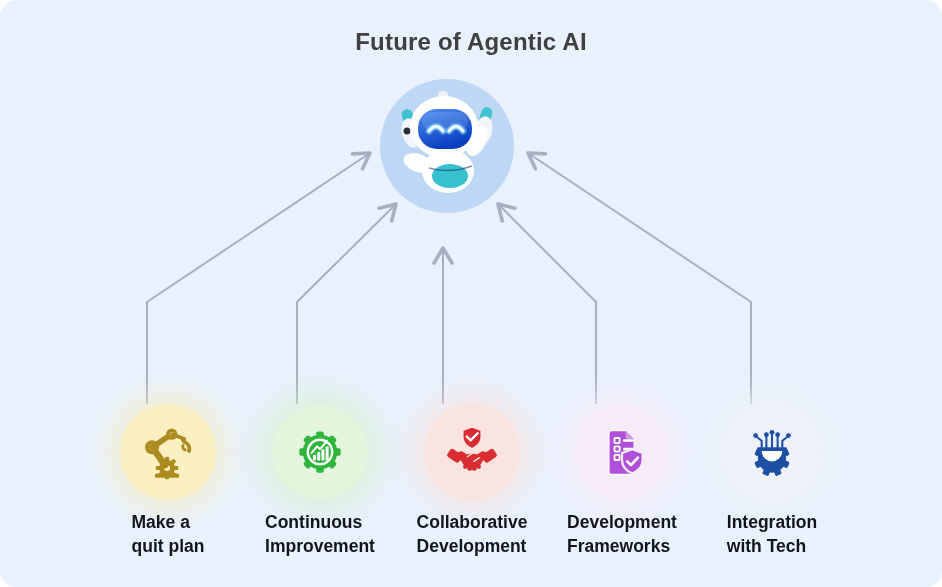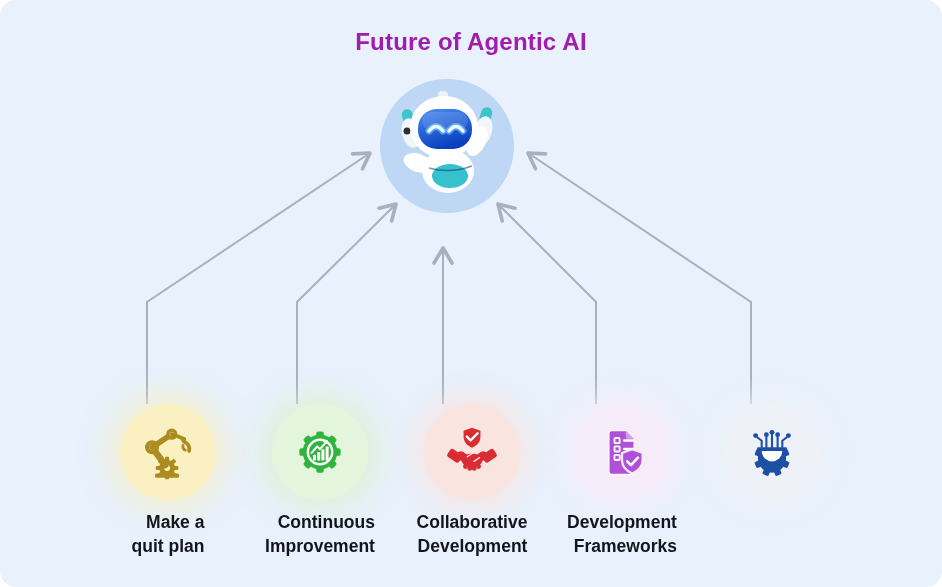--- a/index.html
+++ b/index.html
@@ -2,39 +2,39 @@
 <html><head>
 <meta charset="utf-8">
 <style>
   html,body{margin:0;padding:0;background:#ffffff;font-family:"Liberation Sans",sans-serif;}
   .card{
     position:relative;width:942px;height:587px;background:#e8f1fc;
     border-radius:16px;overflow:hidden;
   }
   .title{
     position:absolute;top:28px;left:0;width:100%;text-align:center;
-    font-size:24px;font-weight:bold;color:#a21caf;letter-spacing:.2px;
+    font-size:24px;font-weight:bold;color:#404040;letter-spacing:.2px;
   }
   .connections{position:absolute;left:0;top:0;}
   .center-node{
     position:absolute;left:380px;top:79px;width:134px;height:134px;
   }
   .node{
     position:absolute;top:404px;width:170px;display:flex;flex-direction:column;align-items:center;
   }
   .node-circle{
     width:96px;height:96px;border-radius:50%;display:flex;align-items:center;justify-content:center;
   }
   .c1{background:#fbf0c2;box-shadow:0 0 24px 14px rgba(250,238,190,.55);}
   .c2{background:#e4f5de;box-shadow:0 0 24px 14px rgba(216,241,205,.6);}
   .c3{background:#fae4e0;box-shadow:0 0 24px 14px rgba(250,226,221,.6);}
   .c4{background:#f6ecf9;box-shadow:0 0 24px 14px rgba(246,236,249,.75);}
   .c5{background:#eef1f7;box-shadow:0 0 24px 14px rgba(238,241,247,.8);}
   .node-label{
-    margin-top:10px;text-align:right;font-size:17.5px;line-height:24px;
+    margin-top:10px;text-align:left;font-size:17.5px;line-height:24px;
     font-weight:bold;color:#12151c;white-space:pre-line;
   }
 </style>
 </head>
 <body>
 
 <div class="card">
 
   <div class="title">Future of Agentic AI</div>
 
@@ -225,15 +225,17 @@
         </g>
         <g fill="#1d4fa4">
           <circle cx="26" cy="13.5" r="2.6"></circle>
           <circle cx="32" cy="11" r="2.6"></circle>
           <circle cx="38" cy="13.5" r="2.6"></circle>
           <circle cx="14.5" cy="14.5" r="2.6"></circle>
           <circle cx="49.5" cy="14.5" r="2.6"></circle>
         </g>
       </svg>
     </div>
+    <div class="node-label">Integration
+with Tech</div>
   </div>
 
 </div>
 
 </body></html>

